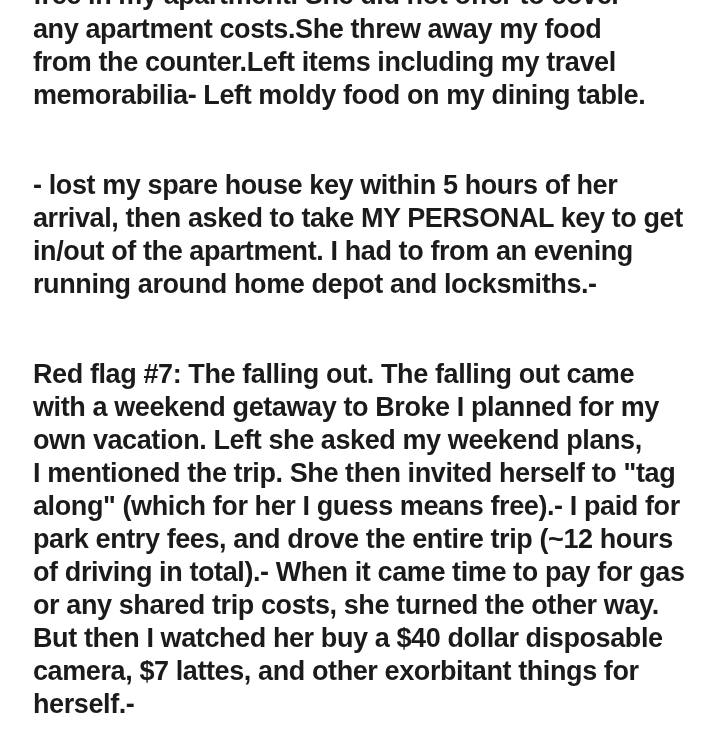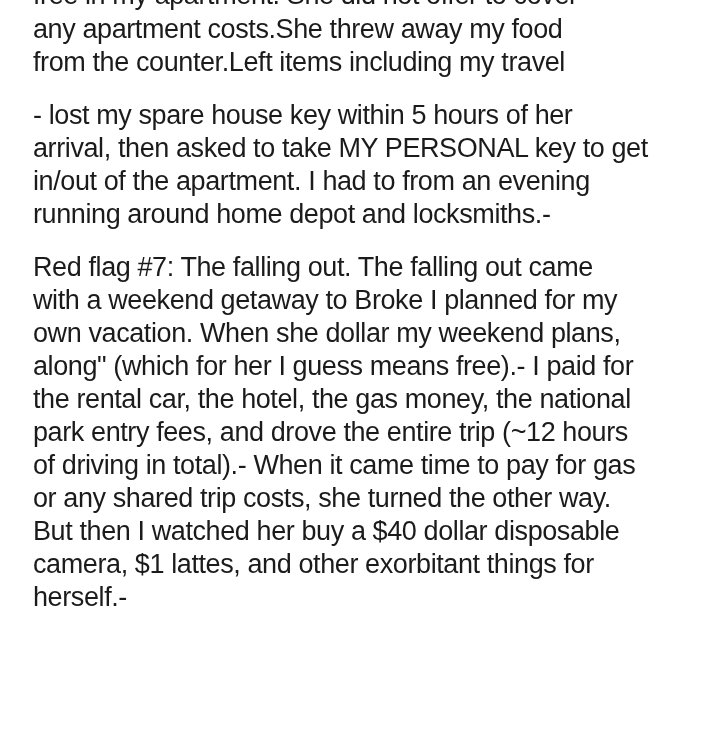--- a/index.html
+++ b/index.html
@@ -9,27 +9,28 @@
   }
   body {
     width: 720px;
     height: 736px;
     overflow: hidden;
     font-family: "Liberation Sans", sans-serif;
     color: #1b1b1b;
   }
   .doc {
     padding: 0 36px 0 33px;
+    font-weight: bold;
     -webkit-font-smoothing: antialiased;
   }
   .para {
     margin: 0;
   }
   .para + .para {
-    margin-top: 20px;
+    margin-top: 57px;
   }
   .line {
     font-size: 27px;
     line-height: 33px;
     letter-spacing: -0.4px;
     white-space: nowrap;
   }
   
   .clip-window {
     height: 13px;
@@ -44,36 +45,37 @@
 <body>
 
 <div class="doc">
 
   <div class="para">
     <div class="clip-window">
       <span class="line">free in my apartment. She did not offer to cover</span>
     </div>
     <div class="line">any apartment costs.She threw away my food</div>
     <div class="line">from the counter.Left items including my travel</div>
+    <div class="line">memorabilia- Left moldy food on my dining table.</div>
   </div>
 
   <div class="para">
     <div class="line">- lost my spare house key within 5 hours of her</div>
     <div class="line">arrival, then asked to take MY PERSONAL key to get</div>
     <div class="line">in/out of the apartment. I had to from an evening</div>
     <div class="line">running around home depot and locksmiths.-</div>
   </div>
 
   <div class="para">
     <div class="line">Red flag #7: The falling out. The falling out came</div>
     <div class="line">with a weekend getaway to Broke I planned for my</div>
-    <div class="line">own vacation. When she dollar my weekend plans,</div>
+    <div class="line">own vacation. Left she asked my weekend plans,</div>
+    <div class="line">I mentioned the trip. She then invited herself to "tag</div>
     <div class="line">along" (which for her I guess means free).- I paid for</div>
-    <div class="line">the rental car, the hotel, the gas money, the national</div>
     <div class="line">park entry fees, and drove the entire trip (~12 hours</div>
     <div class="line">of driving in total).- When it came time to pay for gas</div>
     <div class="line">or any shared trip costs, she turned the other way.</div>
     <div class="line">But then I watched her buy a $40 dollar disposable</div>
-    <div class="line">camera, $1 lattes, and other exorbitant things for</div>
+    <div class="line">camera, $7 lattes, and other exorbitant things for</div>
     <div class="line">herself.-</div>
   </div>
 
 </div>
 
 </body></html>

